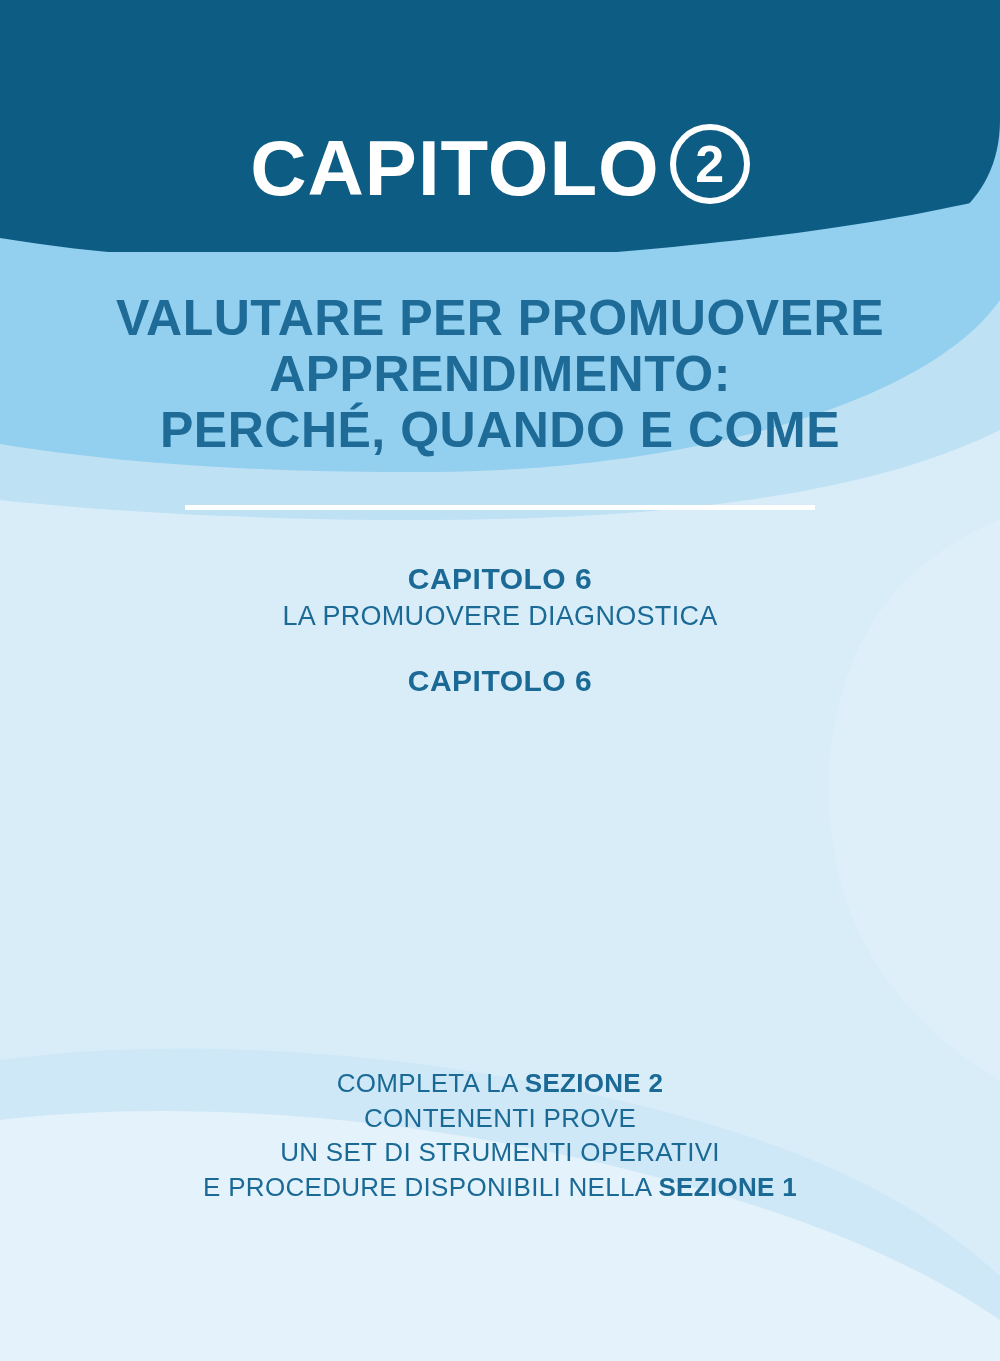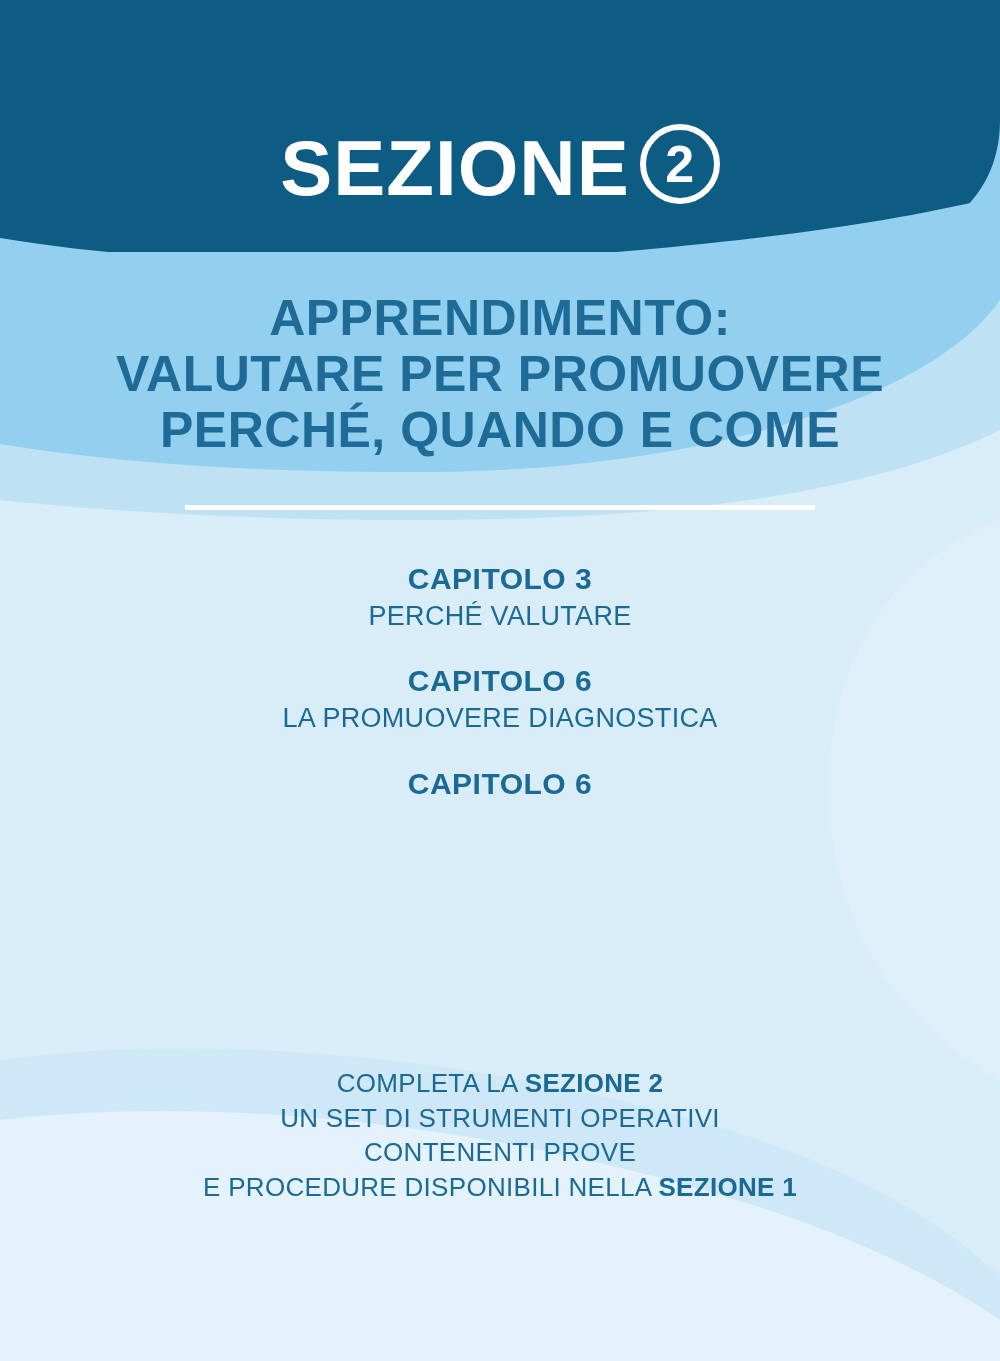--- a/index.html
+++ b/index.html
@@ -164,49 +164,45 @@
 
     <path d="M0,238 C180,268 420,270 640,250 C800,236 920,216 1000,196 L1000,262 C900,284 780,300 640,306 C420,316 180,300 0,276 Z" fill="#93cfee"></path>
 
     <path d="M0,1060 C220,1030 520,1060 760,1140 C880,1182 950,1230 1000,1276 L1000,1361 L0,1361 Z" fill="#cfe8f7"></path>
     <path d="M0,1120 C240,1092 540,1132 780,1214 C880,1248 950,1286 1000,1320 L1000,1361 L0,1361 Z" fill="#e4f2fb"></path>
 
     <path d="M1000,520 C900,560 840,640 830,760 C820,900 880,1010 1000,1080 Z" fill="#e2f1fb" opacity="0.55"></path>
   </svg>
 
   <div class="section-header">
-    <span class="sez-word">SEZIONE</span><span class="sez-num">2</span>
+    <span class="sez-word">CAPITOLO</span><span class="sez-num">2</span>
   </div>
 
   <div class="main-title">
+    <span class="tline">VALUTARE PER PROMUOVERE</span>
     <span class="tline">APPRENDIMENTO:</span>
-    <span class="tline">VALUTARE PER PROMUOVERE</span>
     <span class="tline">PERCHÉ, QUANDO E COME</span>
   </div>
   <div class="title-rule"></div>
 
   <div class="chapters">
 
-    <div class="chapter">
-      <span class="chapter-num">CAPITOLO 3</span>
-      <span class="chapter-title">PERCHÉ VALUTARE</span>
-    </div>
 
     <div class="chapter">
       <span class="chapter-num">CAPITOLO 6</span>
       <span class="chapter-title">LA PROMUOVERE DIAGNOSTICA</span>
     </div>
 
 
     <div class="chapter">
       <span class="chapter-num">CAPITOLO 6</span>
     </div>
 
   </div>
 
   <div class="footer-note">
     <span class="fline"><span>COMPLETA LA </span><b>SEZIONE 2</b></span>
+    <span class="fline">CONTENENTI PROVE</span>
     <span class="fline">UN SET DI STRUMENTI OPERATIVI</span>
-    <span class="fline">CONTENENTI PROVE</span>
     <span class="fline"><span>E PROCEDURE DISPONIBILI NELLA </span><b>SEZIONE 1</b></span>
   </div>
 
 </div>
 
 </body></html>

